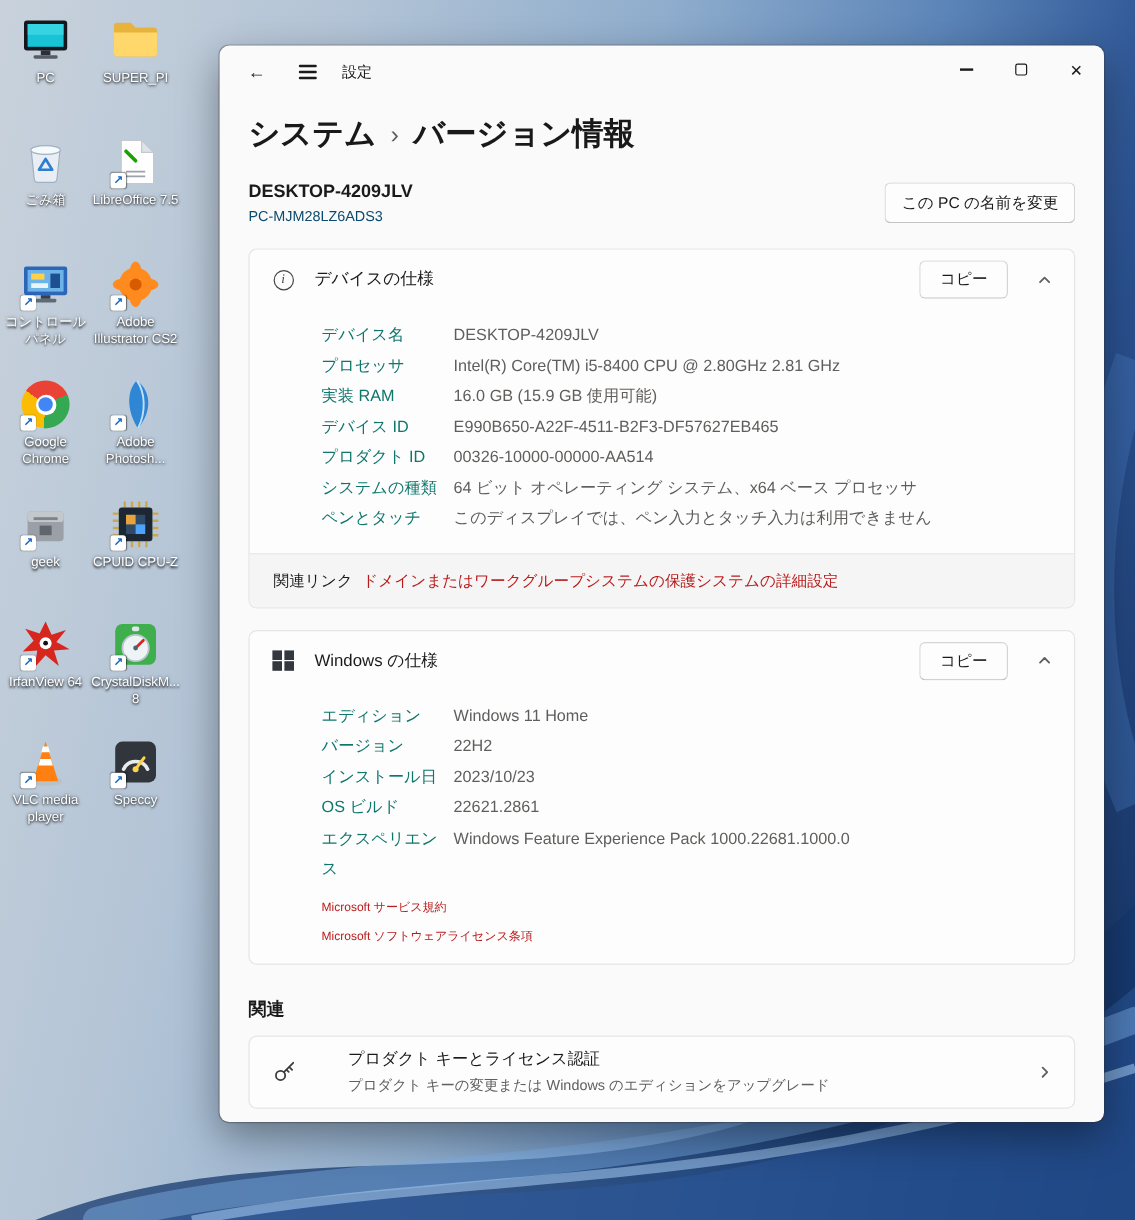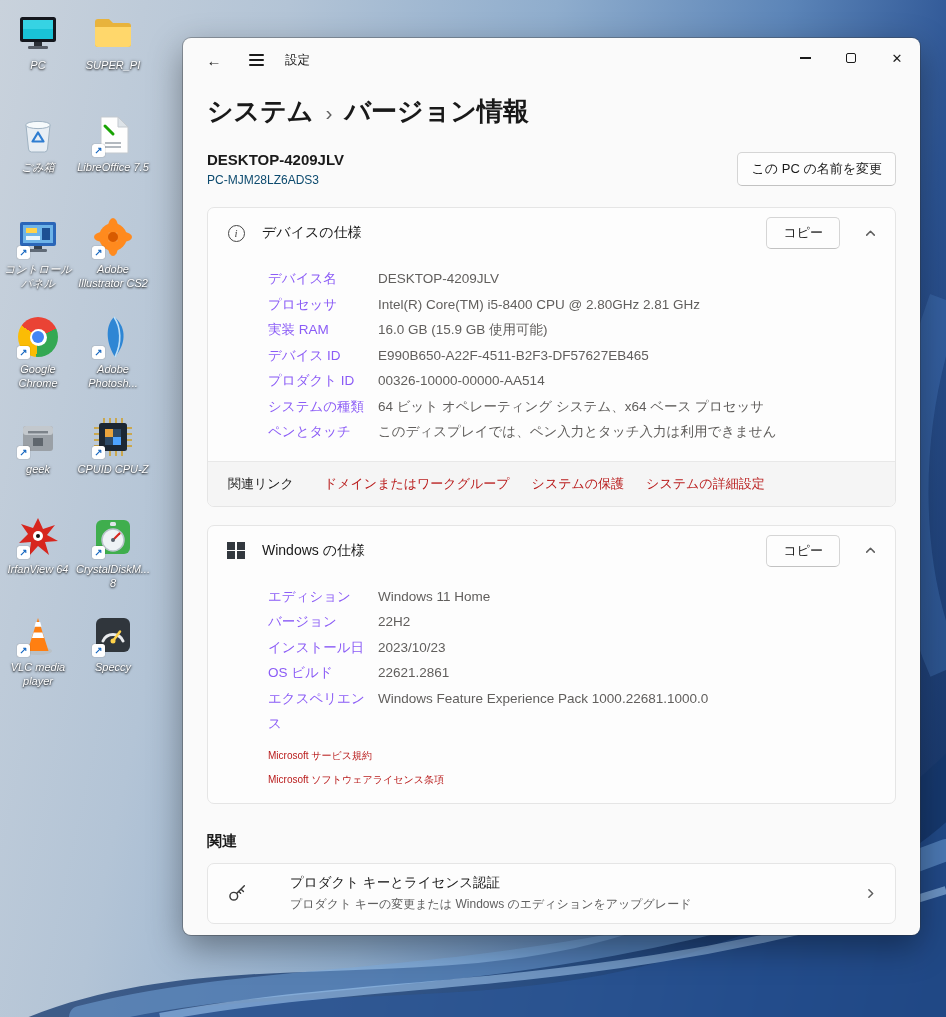--- a/index.html
+++ b/index.html
@@ -7,21 +7,21 @@
   body {
     position: relative;
     font-family: "Liberation Sans", "DejaVu Sans", sans-serif;
     background: linear-gradient(102deg, #c9d2dc 0%, #b3c4d6 25%, #8fadcd 48%, #5c85b8 68%, #2c5494 84%, #132f5e 100%);
     color: #1a1a1a;
   }
   .wp { position: absolute; left: 0; top: 0; width: 946px; height: 1017px; }
 
   
   .desktop { position: absolute; inset: 0; }
-  .dicon { position: absolute; width: 76px; display: flex; flex-direction: column; align-items: center; cursor: default; font-style: italic; }
+  .dicon { position: absolute; width: 76px; display: flex; flex-direction: column; align-items: center; cursor: default; }
   .dicon .g { width: 46px; height: 46px; position: relative; display: flex; align-items: center; justify-content: center; }
   .dicon .lbl { margin-top: 2px; font-size: 11px; color: #fff; text-align: center;
     text-shadow: 0 1px 2px rgba(0,0,0,.85), 0 0 3px rgba(0,0,0,.5); line-height: 1.3; max-width: 76px; word-break: break-word; }
   .sc { position: absolute; left: 2px; bottom: 1px; width: 13px; height: 13px; background: #fff; border-radius: 2.5px;
     color: #1466c0; font-size: 10px; line-height: 13px; text-align: center; box-shadow: 0 0 1px rgba(0,0,0,.5); font-weight: bold; }
   .chrome-ic { width: 40px; height: 40px; border-radius: 50%;
     background: conic-gradient(from -55deg, #ea4335 0 120deg, #34a853 120deg 240deg, #fbbc05 240deg 360deg);
     display: flex; align-items: center; justify-content: center; }
   .chrome-mid { width: 17px; height: 17px; border-radius: 50%; background: #fff; display: flex; align-items: center; justify-content: center; }
   .chrome-in { width: 12px; height: 12px; border-radius: 50%; background: #4285f4; }
@@ -59,24 +59,24 @@
   .ci { width: 24px; display: flex; justify-content: center; align-items: center; }
   .ct { margin-left: 14px; font-size: 14px; flex: 1; }
   .copy { margin-right: 24px; padding: 6px 16px; }
   .info { width: 17px; height: 17px; border: 1.4px solid #454545; border-radius: 50%; font-size: 11px; display: flex;
     align-items: center; justify-content: center; color: #454545; font-family: "Liberation Serif", serif; font-style: italic; }
   .wlogo { display: grid; grid-template-columns: 8px 8px; grid-template-rows: 8px 8px; gap: 1.6px; }
   .wlogo i { background: #32383e; display: block; }
 
   .card-b { padding: 8px 0 16px 60px; }
   .srow { display: flex; font-size: 13.5px; line-height: 25.5px; }
-  .sl { width: 110px; flex: none; color: #8b5cf6; }
+  .sl { width: 110px; flex: none; color: #0f766e; }
   .sv { color: #605e5c; }
 
-  .card-f { background: #f5f5f5; border-top: 1px solid #e8e8e8; display: flex; align-items: center; gap: 22px;
+  .card-f { background: #f5f5f5; border-top: 1px solid #e8e8e8; display: flex; align-items: center; 
     padding: 13px 20px; font-size: 13px; }
   .flabel { margin-right: 8px; }
   .link { color: #b91c1c; text-decoration: none; cursor: pointer; }
 
   .mslinks { display: flex; flex-direction: column; gap: 10px; margin-top: 12px; font-size: 10px; }
 
   .sec-title { font-size: 15px; font-weight: 600; margin: 28px 0 12px; }
 
   .rowcard { display: flex; align-items: center; padding: 10px 18px; min-height: 58px; cursor: pointer; gap: 28px; }
   .rc-text { margin-left: 14px; flex: 1; }

